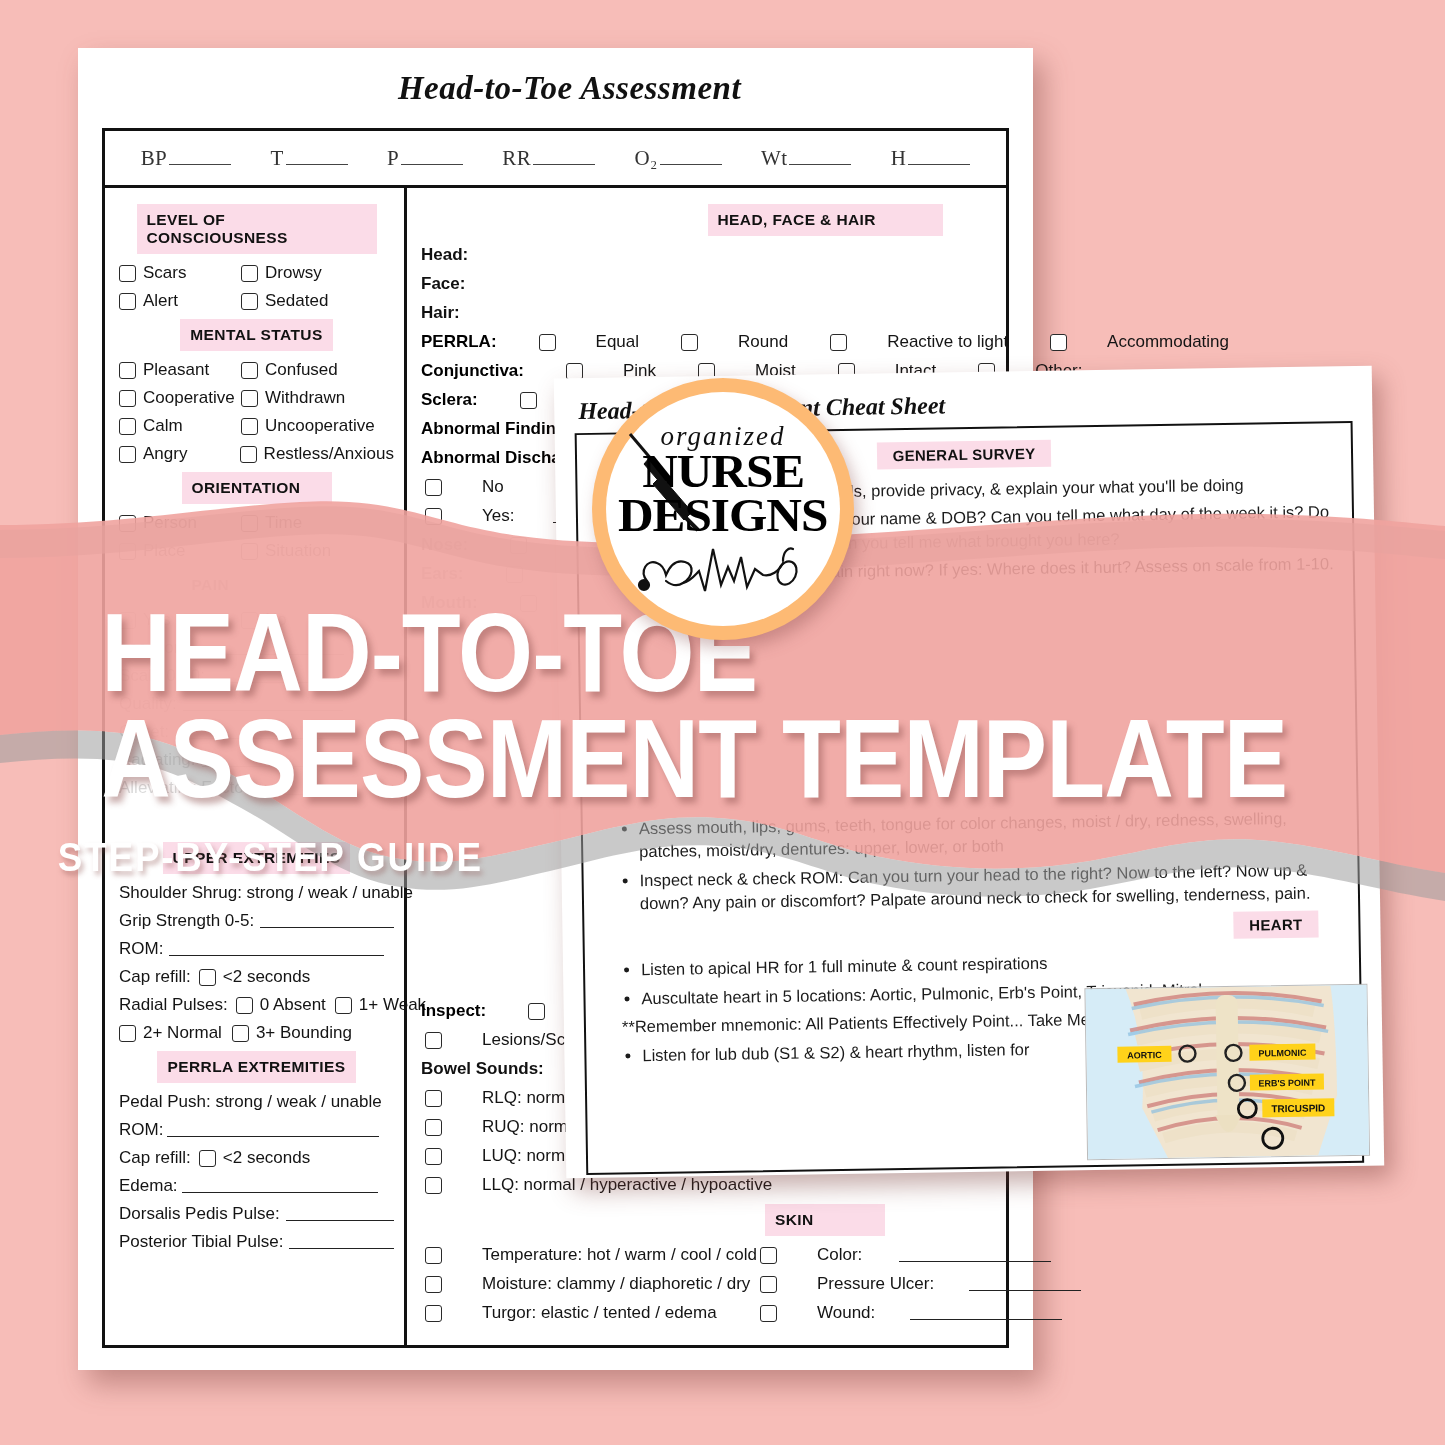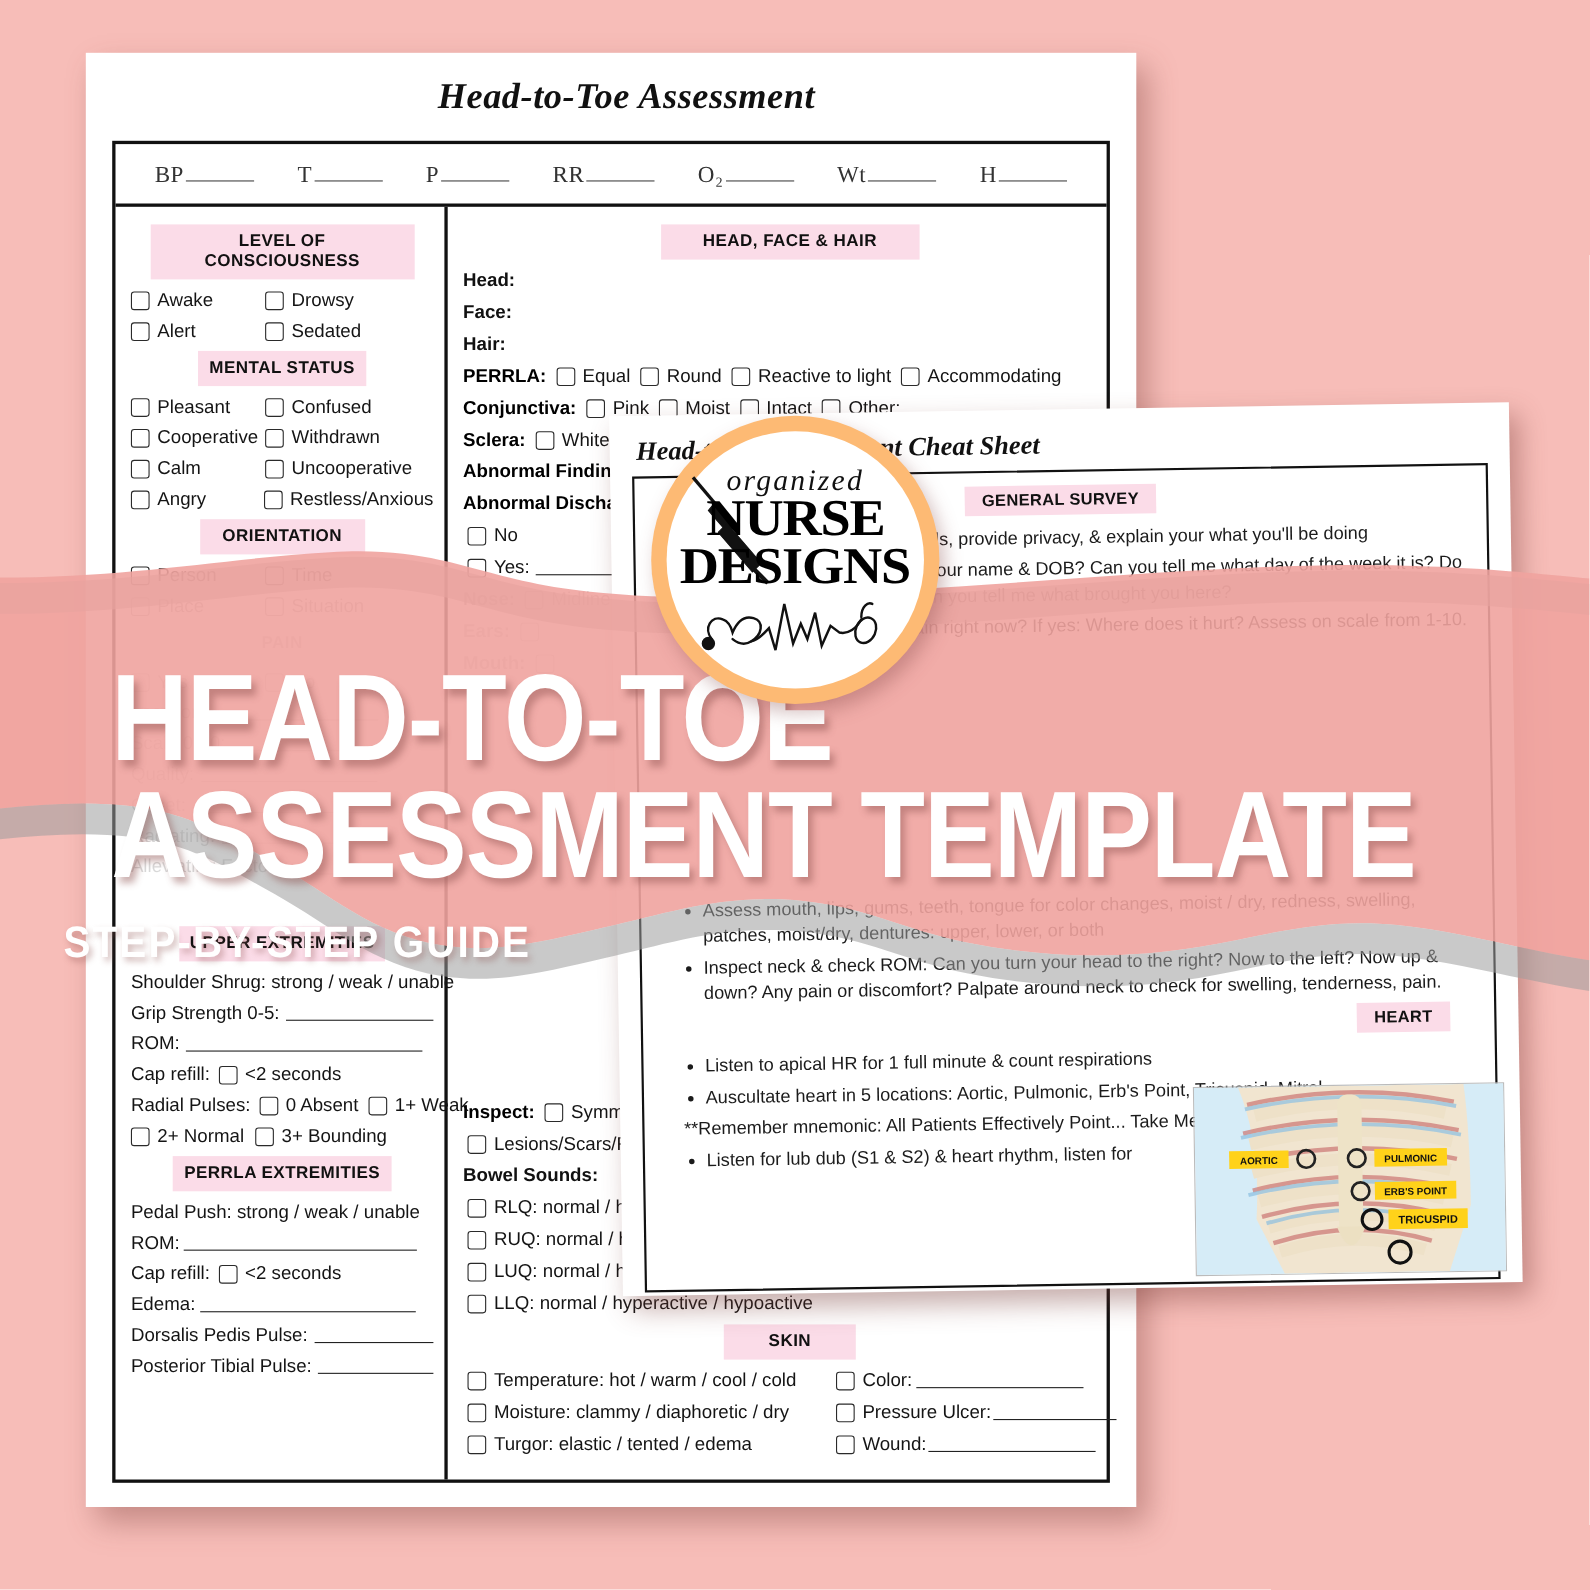--- a/index.html
+++ b/index.html
@@ -54,21 +54,20 @@
 
   .cols { display: flex; height: calc(100% - 57px); }
   .col-l { width: 302px; border-right: 3px solid #111; padding: 10px 10px 0 14px; }
   .col-r { flex: 1; padding: 10px 14px 0 14px; }
 
   .sec-hd {
     background: #fbdce8;
     font-weight: bold;
     font-size: 15.5px;
     letter-spacing: .4px;
-    text-align: center;
     padding: 7px 10px;
     margin: 6px auto 9px auto;
     color: #111;
     display: block;
     width: fit-content;
     min-width: 150px;
   }
   .sec-hd.wide { width: 240px; }
   .sec-hd.r { min-width: 235px; }
 
@@ -84,21 +83,21 @@
     flex: none;
     background: #fff;
   }
   .lbl { font-size: 17px; color: #141414; white-space: nowrap; }
   .bold { font-weight: bold; }
   .line { display:inline-block; border-bottom: 1.6px solid #222; height: 14px; vertical-align: baseline; }
 
   .txtrow { font-size: 17px; margin-bottom: 8px; color:#141414; white-space: nowrap; display:flex; align-items:center;}
   .hfl { font-weight: bold; font-size: 17px; margin-bottom: 9px; color:#111; }
 
-  .inl { display: flex; align-items: center; flex-wrap: nowrap; margin-bottom: 9px; font-size: 17px; }
+  .inl { display: flex; align-items: center; flex-wrap: nowrap; margin-bottom: 9px; font-size: 17px; gap: 33px; }
   .inl .cb { margin-left: 4px; }
   .inl .gap { margin-left: 9px; }
 
   
   .faded { opacity: .30; }
   .faded2 { opacity: .16; }
 
   
   #sheet-cheat {
     position: absolute;
@@ -212,21 +211,21 @@
     </div>
 
     <div class="cols">
 
       <div class="col-l">
 
         <div class="sec-hd wide">LEVEL OF CONSCIOUSNESS</div>
         <div class="cbrow two">
           <div class="c2a">
               <span class="cb"></span>
-              <span class="lbl">Awake</span>
+              <span class="lbl">Scars</span>
             </div>
           <div>
               <span class="cb"></span>
               <span class="lbl">Drowsy</span>
             </div>
         </div>
         <div class="cbrow two">
           <div class="c2a">
               <span class="cb"></span>
               <span class="lbl">Alert</span>

